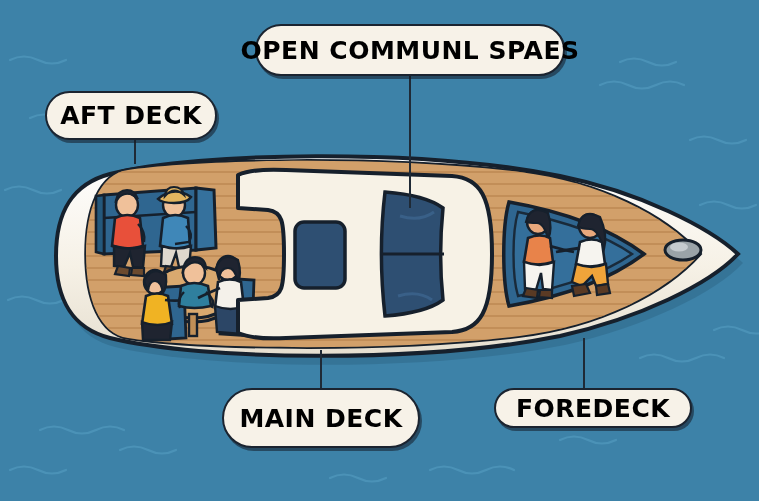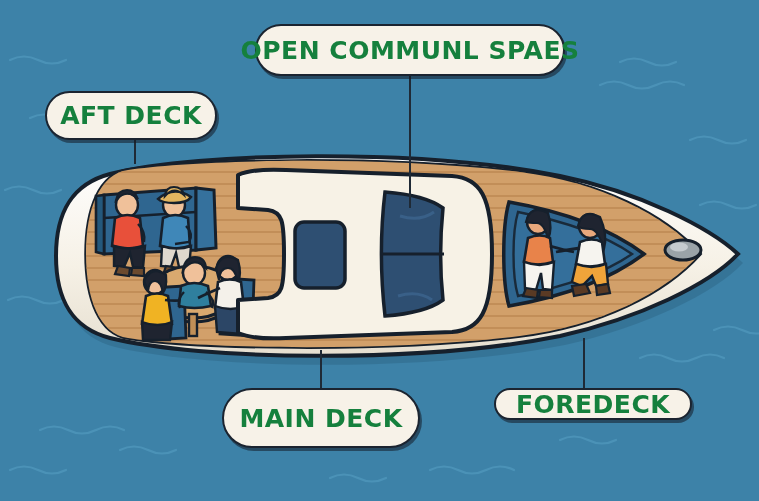--- a/index.html
+++ b/index.html
@@ -22,33 +22,33 @@
     position:absolute;
     background:#f7f2e8;
     border:2.5px solid #1b2430;
     border-radius:999px;
     display:flex;align-items:center;justify-content:center;
     box-shadow:2px 3px 0 rgba(20,28,38,.55);
     box-sizing:border-box;
     z-index:40;
   }
   .pill span{
-    color:#15803d;
+    color:#000000;
     font-weight:700;
     letter-spacing:.5px;
     white-space:nowrap;
     font-family:"DejaVu Sans", sans-serif;
   }
   #pill-aft{left:45px;top:85px;width:172px;height:49px;margin-top:6px;}
   #pill-aft span{font-size:25px;}
   #pill-open{left:255px;top:24px;width:310px;height:52px;}
   #pill-open span{font-size:25px;}
   #pill-main{left:222px;top:388px;width:198px;height:60px;}
   #pill-main span{font-size:25px;}
-  #pill-fore{left:494px;top:388px;width:198px;height:32px;}
+  #pill-fore{left:494px;top:388px;width:198px;height:40px;}
   #pill-fore span{font-size:25px;}
 
   .leader{position:absolute;background:#1f2a36;width:2px;z-index:30;}
   #leader-aft{left:134px;top:132px;height:32px;}
   #leader-open{left:409px;top:74px;height:134px;}
   #leader-main{left:320px;top:350px;height:40px;}
   #leader-fore{left:583px;top:338px;height:52px;}
 </style>
 </head>
 <body>

